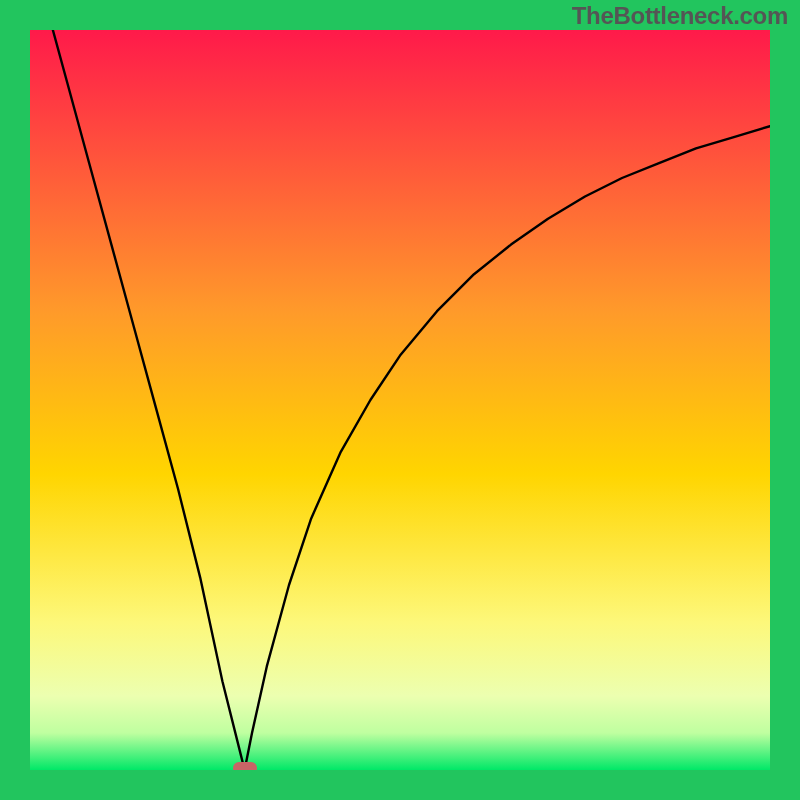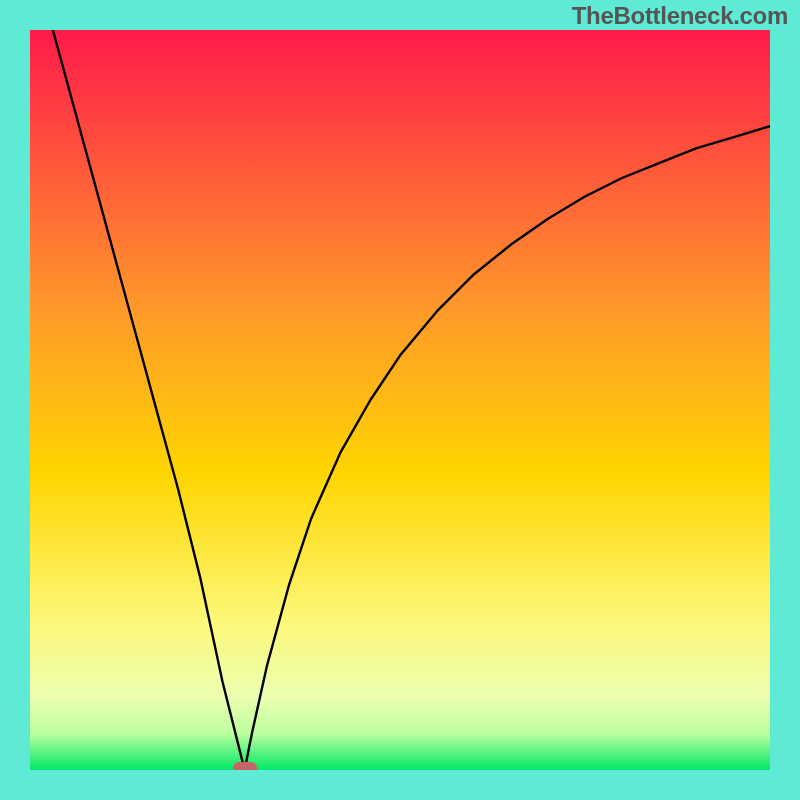--- a/index.html
+++ b/index.html
@@ -1,21 +1,21 @@
 <!DOCTYPE html>
 <html><head>
 <meta charset="utf-8">
 <style>
   * { margin: 0; padding: 0; box-sizing: border-box; }
   html, body { width: 800px; height: 800px; overflow: hidden; background: #000; }
   .frame {
     position: relative;
     width: 800px;
     height: 800px;
-    background: #5eead4;
+    background: #22c55e;
   }
   .watermark {
     position: absolute;
     top: 2px;
     right: 12px;
     font-family: Arial, Helvetica, sans-serif;
     font-size: 24px;
     font-weight: 600;
     color: #555;
     letter-spacing: -0.3px;

